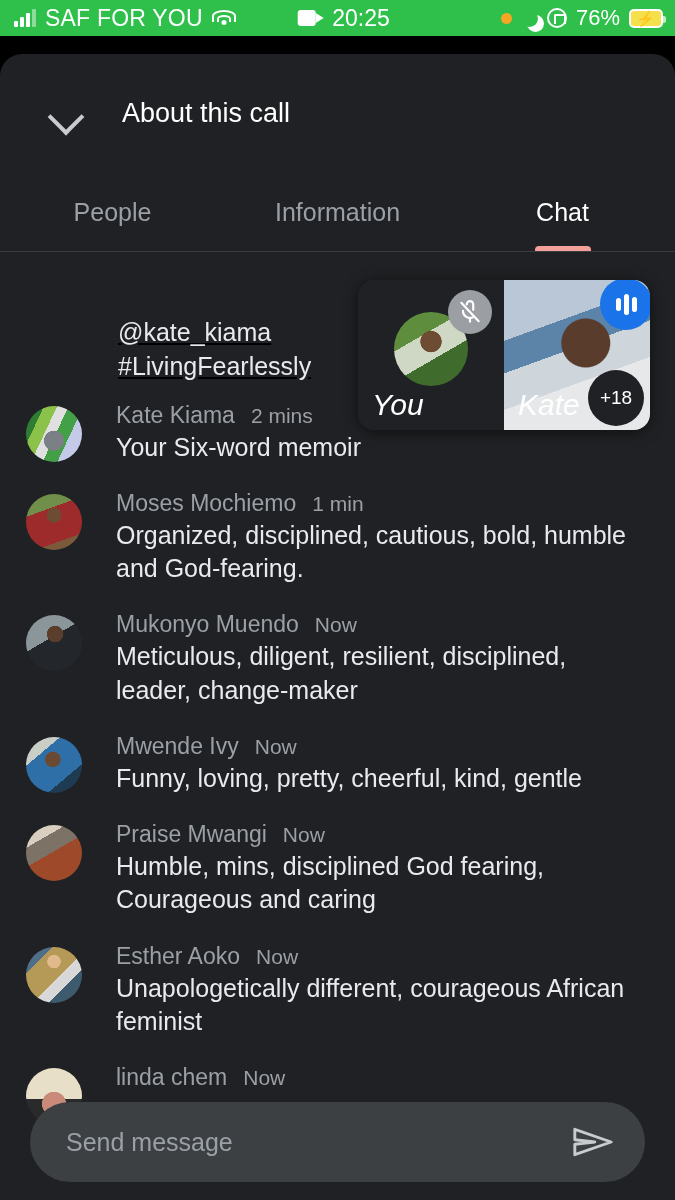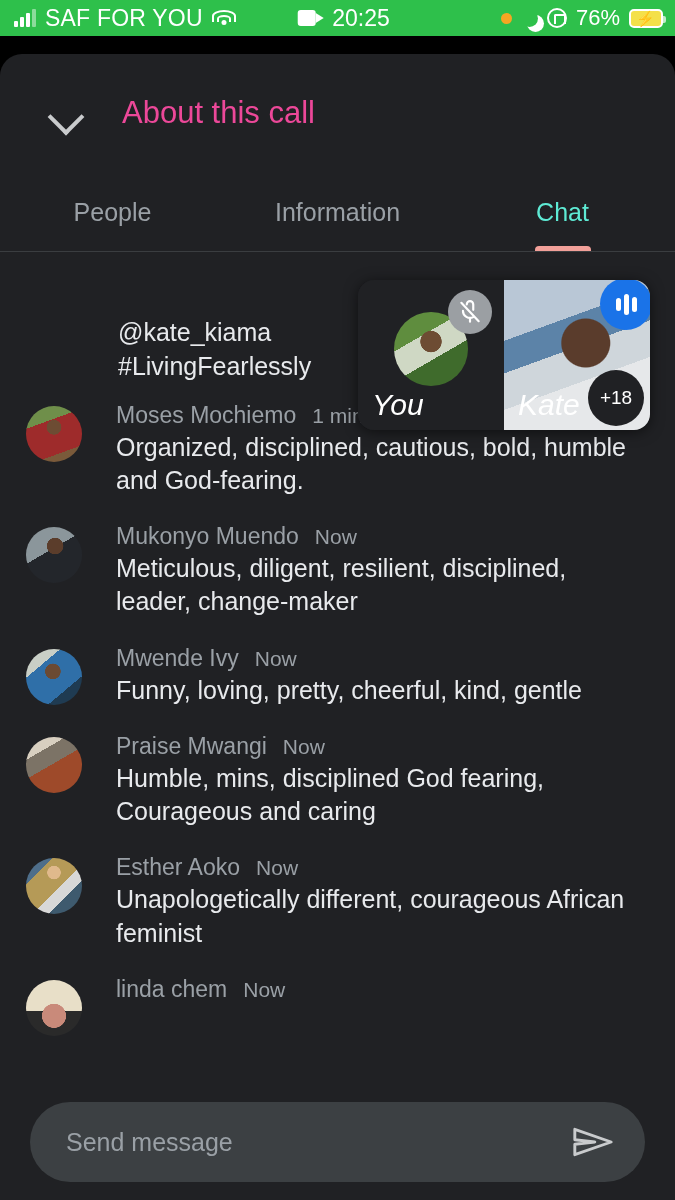--- a/index.html
+++ b/index.html
@@ -69,33 +69,33 @@
     background:#202124; border-radius:22px 22px 0 0;
     overflow:hidden;
   }
   .sheet-header { height:118px; display:flex; align-items:center; padding-left:46px; }
   .chevron { width:40px; height:40px; position:relative; flex:0 0 auto; }
   .chevron:before {
     content:""; position:absolute; left:7px; top:11px; width:22px; height:22px;
     border-right:4px solid #c9cbcd; border-bottom:4px solid #c9cbcd;
     transform:rotate(45deg);
   }
-  .sheet-title { font-size:31px; color:#ec4899; margin-left:36px; font-weight:400; }
+  .sheet-title { font-size:27px; color:#ffffff; margin-left:36px; font-weight:400; }
 
   .tabs { display:flex; height:80px; position:relative; }
   .tab { flex:1; display:flex; align-items:center; justify-content:center;
          font-size:25px; color:#9aa0a6; position:relative; }
-  .tab.active { color:#5eead4; }
+  .tab.active { color:#ffffff; }
   .tab .underline { position:absolute; bottom:0; left:50%; transform:translateX(-50%);
                     width:56px; height:6px; background:#f2a099; border-radius:4px 4px 0 0; }
   .tabs-divider { position:absolute; left:0; right:0; bottom:0; height:1px; background:#3a3d40; }
 
   
   .chat-list { position:absolute; top:246px; left:0; right:0; bottom:0; padding:0 0 0 0; }
-  .pinned { padding:16px 0 4px 118px; }
+  .pinned { padding:16px 0 4px 118px;text-decoration:underline; }
   .pinned div { font-size:25px; color:#e8eaed; line-height:1.35; }
 
   .msg { display:flex; padding:14px 30px 12px 26px; }
   .avatar { width:56px; height:56px; border-radius:50%; flex:0 0 auto; margin-top:4px;
             overflow:hidden; position:relative; }
   .msg-body { margin-left:34px; flex:1; min-width:0; }
   .msg-meta { display:flex; align-items:baseline; gap:16px; margin-bottom:2px; }
   .msg-author { font-size:23px; color:#9aa0a6; }
   .msg-time { font-size:21px; color:#9aa0a6; }
   .msg-text { font-size:25px; color:#e8eaed; line-height:1.33; }
@@ -231,20 +231,32 @@
       <div class="tabs-divider"></div>
     </div>
 
     <div class="chat-list">
 
       <div class="pinned">
         <div>@kate_kiama</div>
         <div>#LivingFearlessly</div>
       </div>
 
+      <div class="msg">
+        <div class="avatar">
+            <span class="ph ph-kate"></span>
+          </div>
+        <div class="msg-body">
+          <div class="msg-meta">
+            <span class="msg-author">Kate Kiama</span>
+            <span class="msg-time">2 mins</span>
+          </div>
+          <div class="msg-text">Your Six-word memoir</div>
+        </div>
+      </div>
 
       <div class="msg">
         <div class="avatar">
             <span class="ph ph-moses"></span>
           </div>
         <div class="msg-body">
           <div class="msg-meta">
             <span class="msg-author">Moses Mochiemo</span>
             <span class="msg-time">1 min</span>
           </div>

